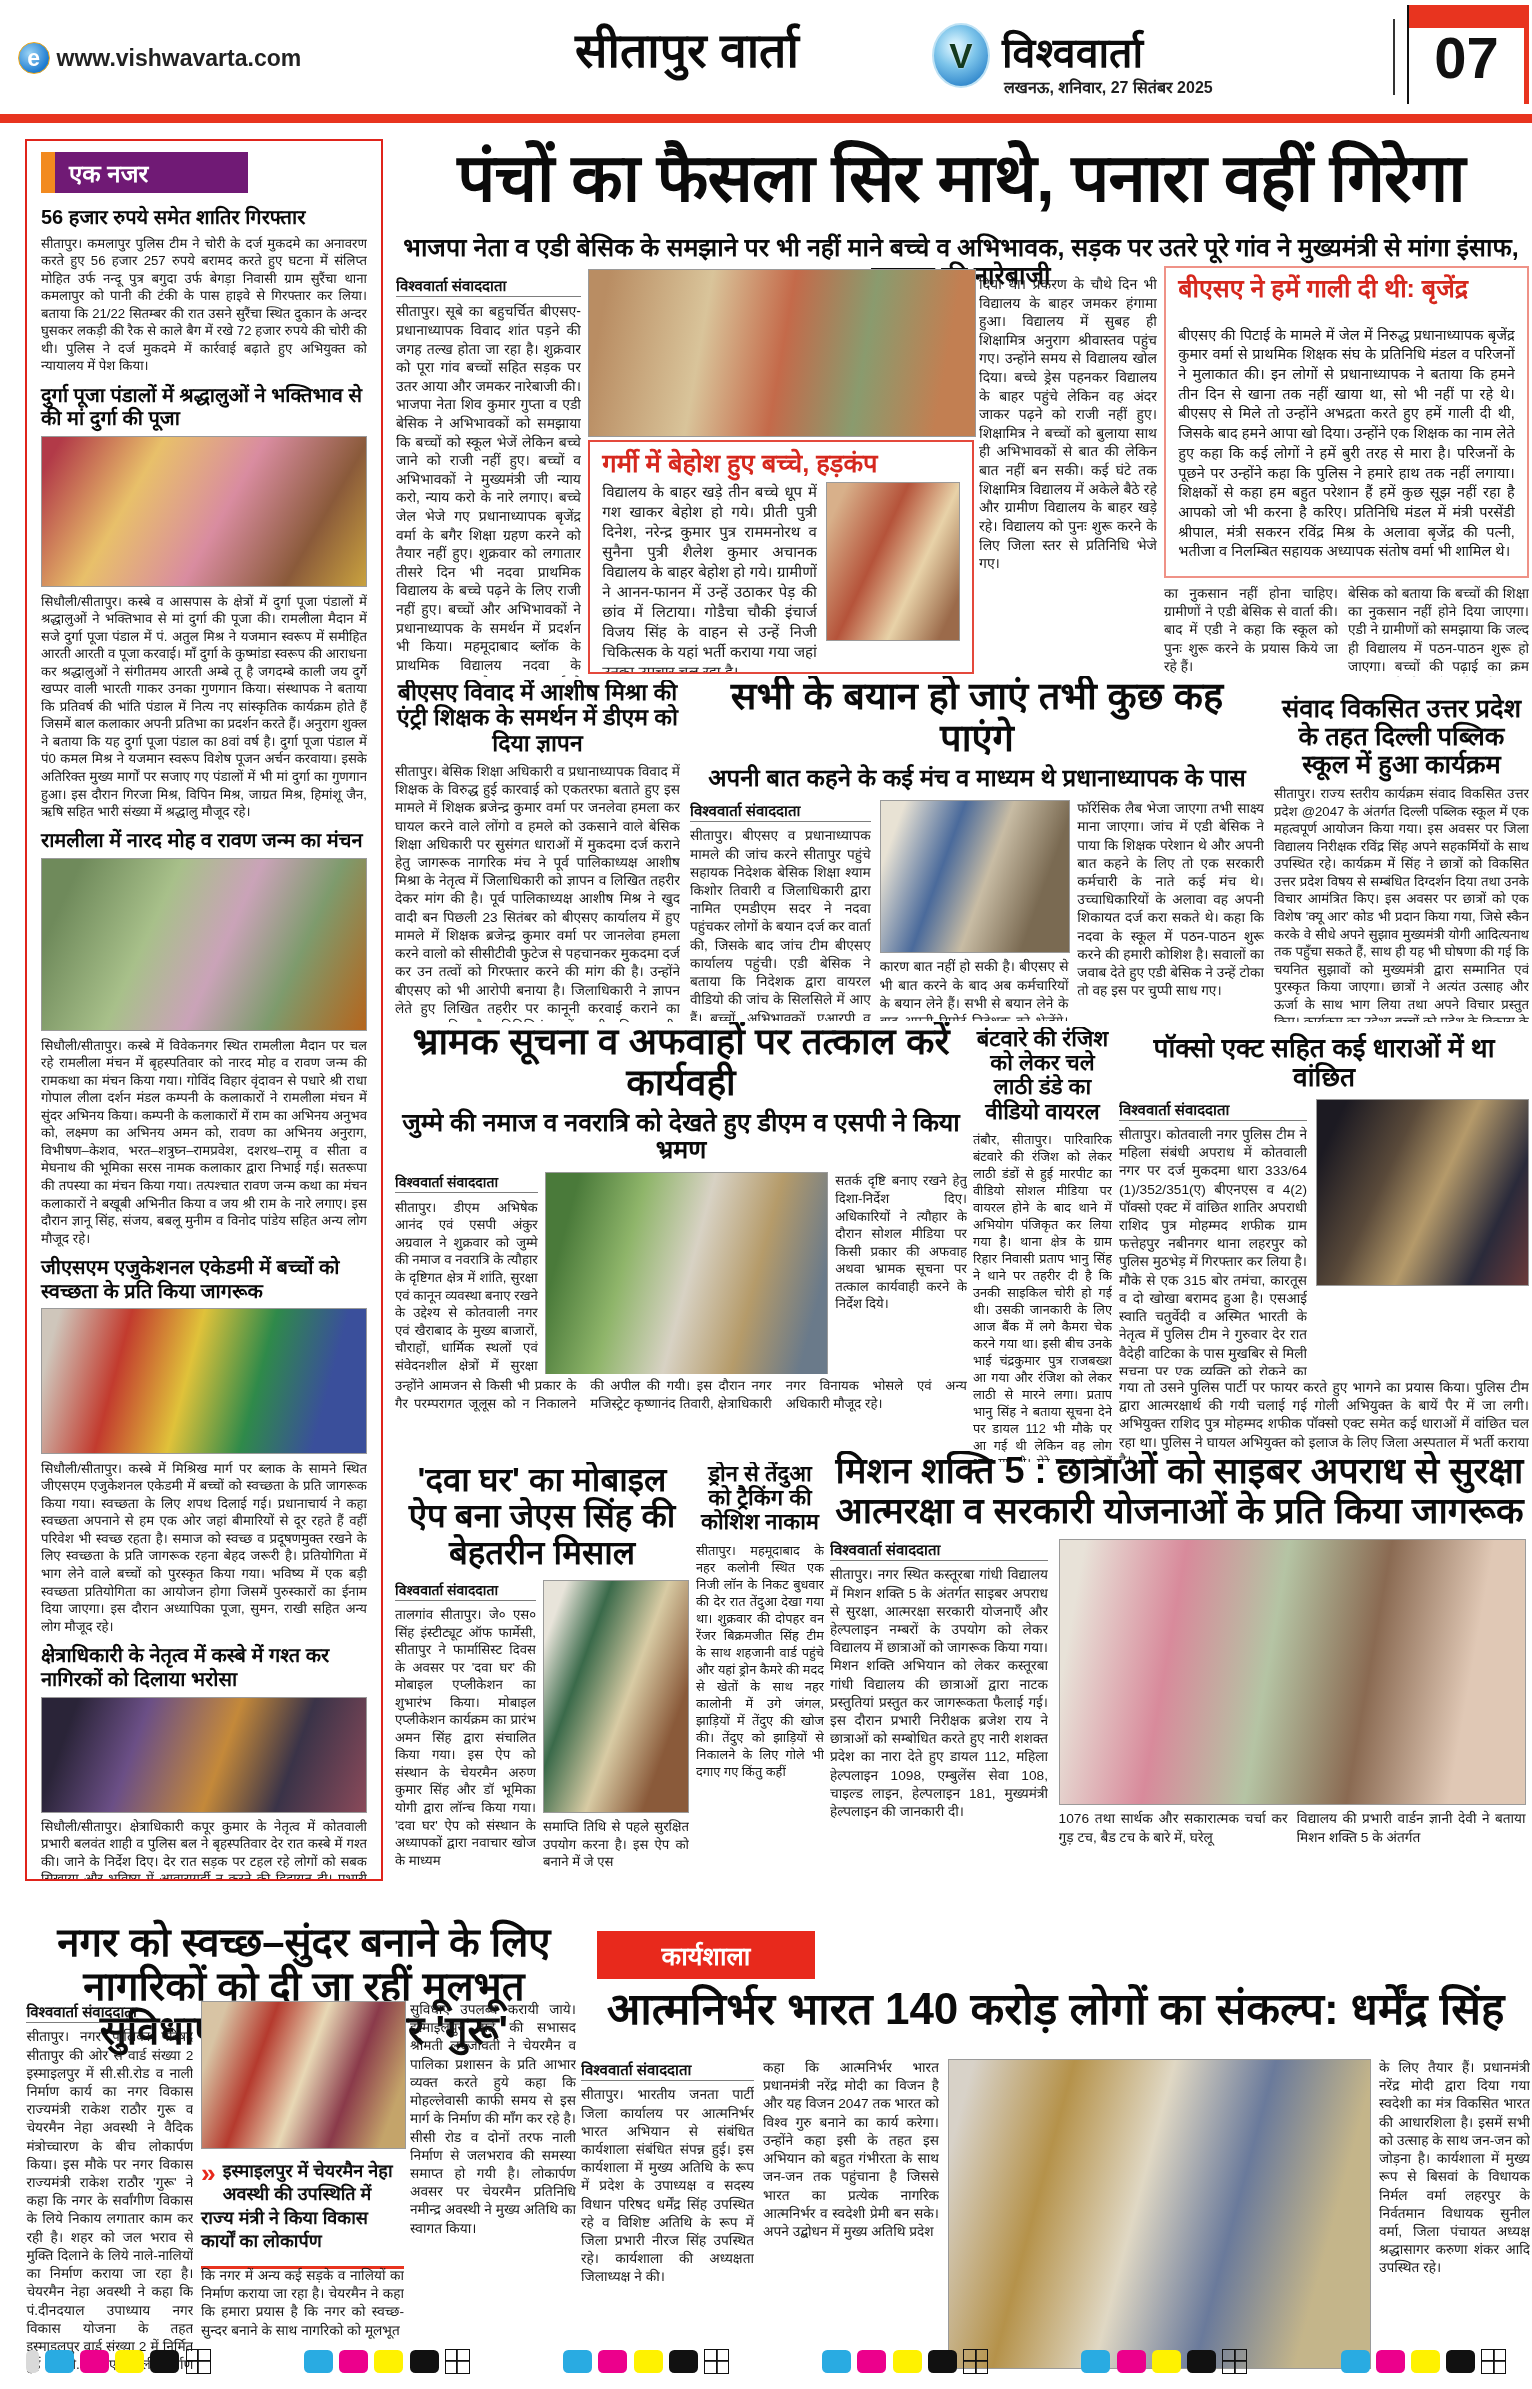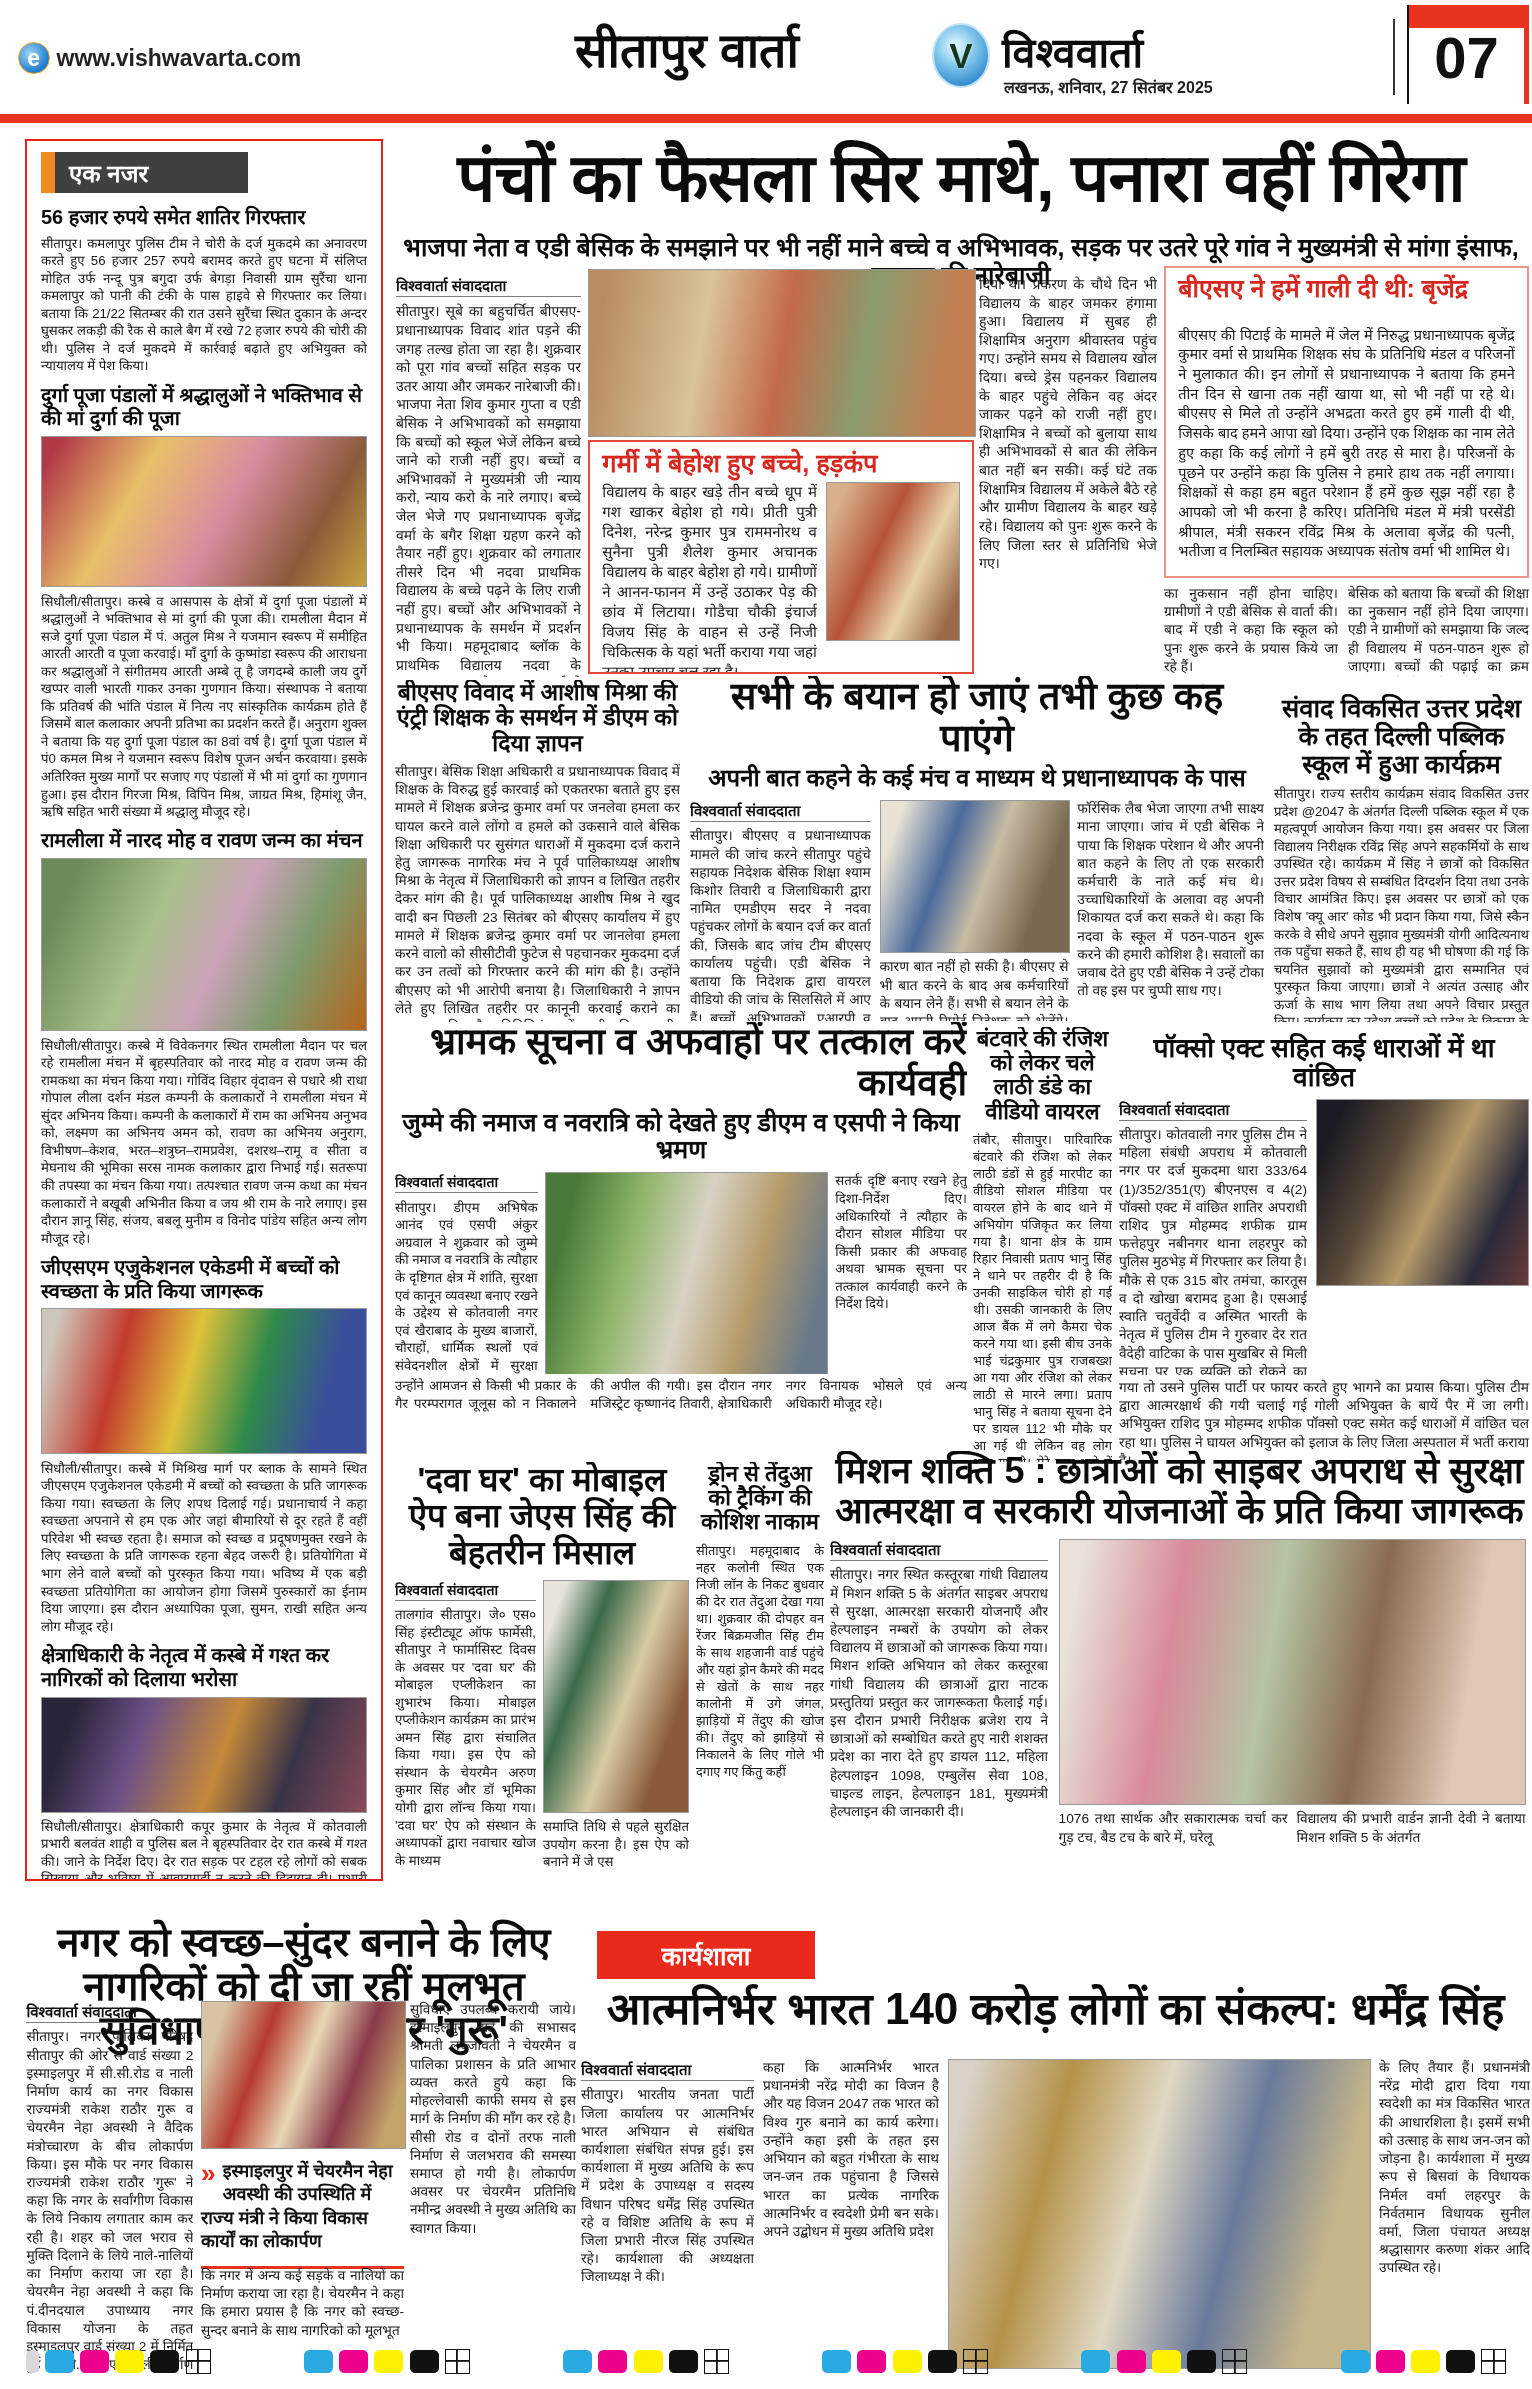--- a/index.html
+++ b/index.html
@@ -22,21 +22,21 @@
          display:flex;align-items:center;justify-content:center;color:#133a20;font-weight:bold;font-size:35px;
          border:2.6px solid #bfe2f4;box-sizing:border-box;text-shadow:0 0 1.8px #fff;}
   .redrule{background:#e8341f;}
   .pagenumbox{box-sizing:border-box;border-left:2.6px solid #111;border-right:5.3px solid #e8341f;}
   .pagenumbar{background:#e8341f;height:23px;width:100%;}
   .pagenum{font-size:58px;font-weight:bold;color:#111;text-align:center;line-height:1.05;}
   
   .rail{box-sizing:border-box;border:2.6px solid #e0241b;padding:10.6px 14px;overflow:hidden;}
   .tab{display:flex;align-items:stretch;margin-bottom:12.3px;width:207px;}
   .tab .or{width:14px;background:#f28a1f;}
-  .tab .rd{background:#404040;color:#fff;font-weight:bold;font-size:24px;padding:4.4px 14px;flex:1;}
+  .tab .rd{background:#701a75;color:#fff;font-weight:bold;font-size:24px;padding:4.4px 14px;flex:1;}
   .brief h3{font-size:20px;line-height:1.18;margin:8.8px 0 5.3px 0;color:#0b0b0b;}
   .brief .body{font-size:13.2px;}
   .railphoto{width:100%;margin:5.3px 0;box-sizing:border-box;}
   
   .marks{display:flex;justify-content:space-between;align-items:center;}
   .mark-group{display:flex;align-items:center;gap:6.2px;}
   .patch{width:29px;height:23px;border-radius:5.3px;display:inline-block;}
   .half{width:12.3px;background:#d9d9d9;}
   .regmark{width:25px;height:25px;box-sizing:border-box;border:1.8px solid #111;display:inline-block;
            background:linear-gradient(#111,#111) center/100% 1.8px no-repeat,linear-gradient(#111,#111) center/1.8px 100% no-repeat;}
@@ -151,21 +151,21 @@
       </div>
     </div>
   </article>
 
   <article class="abs" style="left:1274px;top:694px;width:255px;height:328px;overflow:hidden;">
     <div class="hl" style="font-size:25.5px;">संवाद विकसित उत्तर प्रदेश के तहत दिल्ली पब्लिक स्कूल में हुआ कार्यक्रम</div>
     <p class="body" style="margin:7px 0 0 0;font-size:13.2px;">सीतापुर। राज्य स्तरीय कार्यक्रम संवाद विकसित उत्तर प्रदेश @2047 के अंतर्गत दिल्ली पब्लिक स्कूल में एक महत्वपूर्ण आयोजन किया गया। इस अवसर पर जिला विद्यालय निरीक्षक रविंद्र सिंह अपने सहकर्मियों के साथ उपस्थित रहे। कार्यक्रम में सिंह ने छात्रों को विकसित उत्तर प्रदेश विषय से सम्बंधित दिग्दर्शन दिया तथा उनके विचार आमंत्रित किए। इस अवसर पर छात्रों को एक विशेष 'क्यू आर' कोड भी प्रदान किया गया, जिसे स्कैन करके वे सीधे अपने सुझाव मुख्यमंत्री योगी आदित्यनाथ तक पहुँचा सकते हैं, साथ ही यह भी घोषणा की गई कि चयनित सुझावों को मुख्यमंत्री द्वारा सम्मानित एवं पुरस्कृत किया जाएगा। छात्रों ने अत्यंत उत्साह और ऊर्जा के साथ भाग लिया तथा अपने विचार प्रस्तुत किए। कार्यक्रम का उद्देश्य बच्चों को प्रदेश के विकास के लिए प्रेरित करना और अपने विचार व्यक्त करने का अवसर देना था। कार्यक्रम में प्रधानाचार्य आर. के. सिंह तथा हेड मिस्ट्रेस सुश्री फराह इमाम समेत विद्यालय के अन्य शिक्षकगण उपस्थित रहे।</p>
   </article>
 
   <article class="abs" style="left:395px;top:1022px;width:572px;height:352px;overflow:hidden;">
-    <div class="hl" style="font-size:37px;text-align:right;">भ्रामक सूचना व अफवाहों पर तत्काल करें कार्यवही</div>
+    <div class="hl" style="font-size:37px;">भ्रामक सूचना व अफवाहों पर तत्काल करें कार्यवही</div>
     <div class="hl" style="font-size:25px;margin-top:5.3px;">जुम्मे की नमाज व नवरात्रि को देखते हुए डीएम व एसपी ने किया भ्रमण</div>
     <div class="row" style="margin-top:8.8px;gap:7px;">
       <div style="width:143px;">
         <div class="byline" style="font-size:14px;">विश्ववार्ता संवाददाता</div>
         <p class="body" style="margin:0;font-size:13.2px;">सीतापुर। डीएम अभिषेक आनंद एवं एसपी अंकुर अग्रवाल ने शुक्रवार को जुम्मे की नमाज व नवरात्रि के त्यौहार के दृष्टिगत क्षेत्र में शांति, सुरक्षा एवं कानून व्यवस्था बनाए रखने के उद्देश्य से कोतवाली नगर एवं खैराबाद के मुख्य बाजारों, चौराहों, धार्मिक स्थलों एवं संवेदनशील क्षेत्रों में सुरक्षा व्यवस्था का निरीक्षण किया। इस दौरान उन्होंने पुलिस अधिकारियों व जवानों को भीड़ नियंत्रण, यातायात व्यवस्था, सीसीटीवी कैमरों की सतत निगरानी, ड्रोन कैमरा से निगरानी तथा संवेदनशील स्थलों पर</p>
       </div>
       <div class="photo" style="width:282px;height:222px;background:linear-gradient(105deg,#4a7a3a 10%,#8fb56a 30%,#d8d2c4 50%,#b59b6a 70%,#6a7a8a 90%);"></div>
       <div style="width:132px;">
         <p class="body" style="margin:0;font-size:13.2px;">सतर्क दृष्टि बनाए रखने हेतु दिशा-निर्देश दिए। अधिकारियों ने त्यौहार के दौरान सोशल मीडिया पर किसी प्रकार की अफवाह अथवा भ्रामक सूचना पर तत्काल कार्यवाही करने के निर्देश दिये।</p>
       </div>

